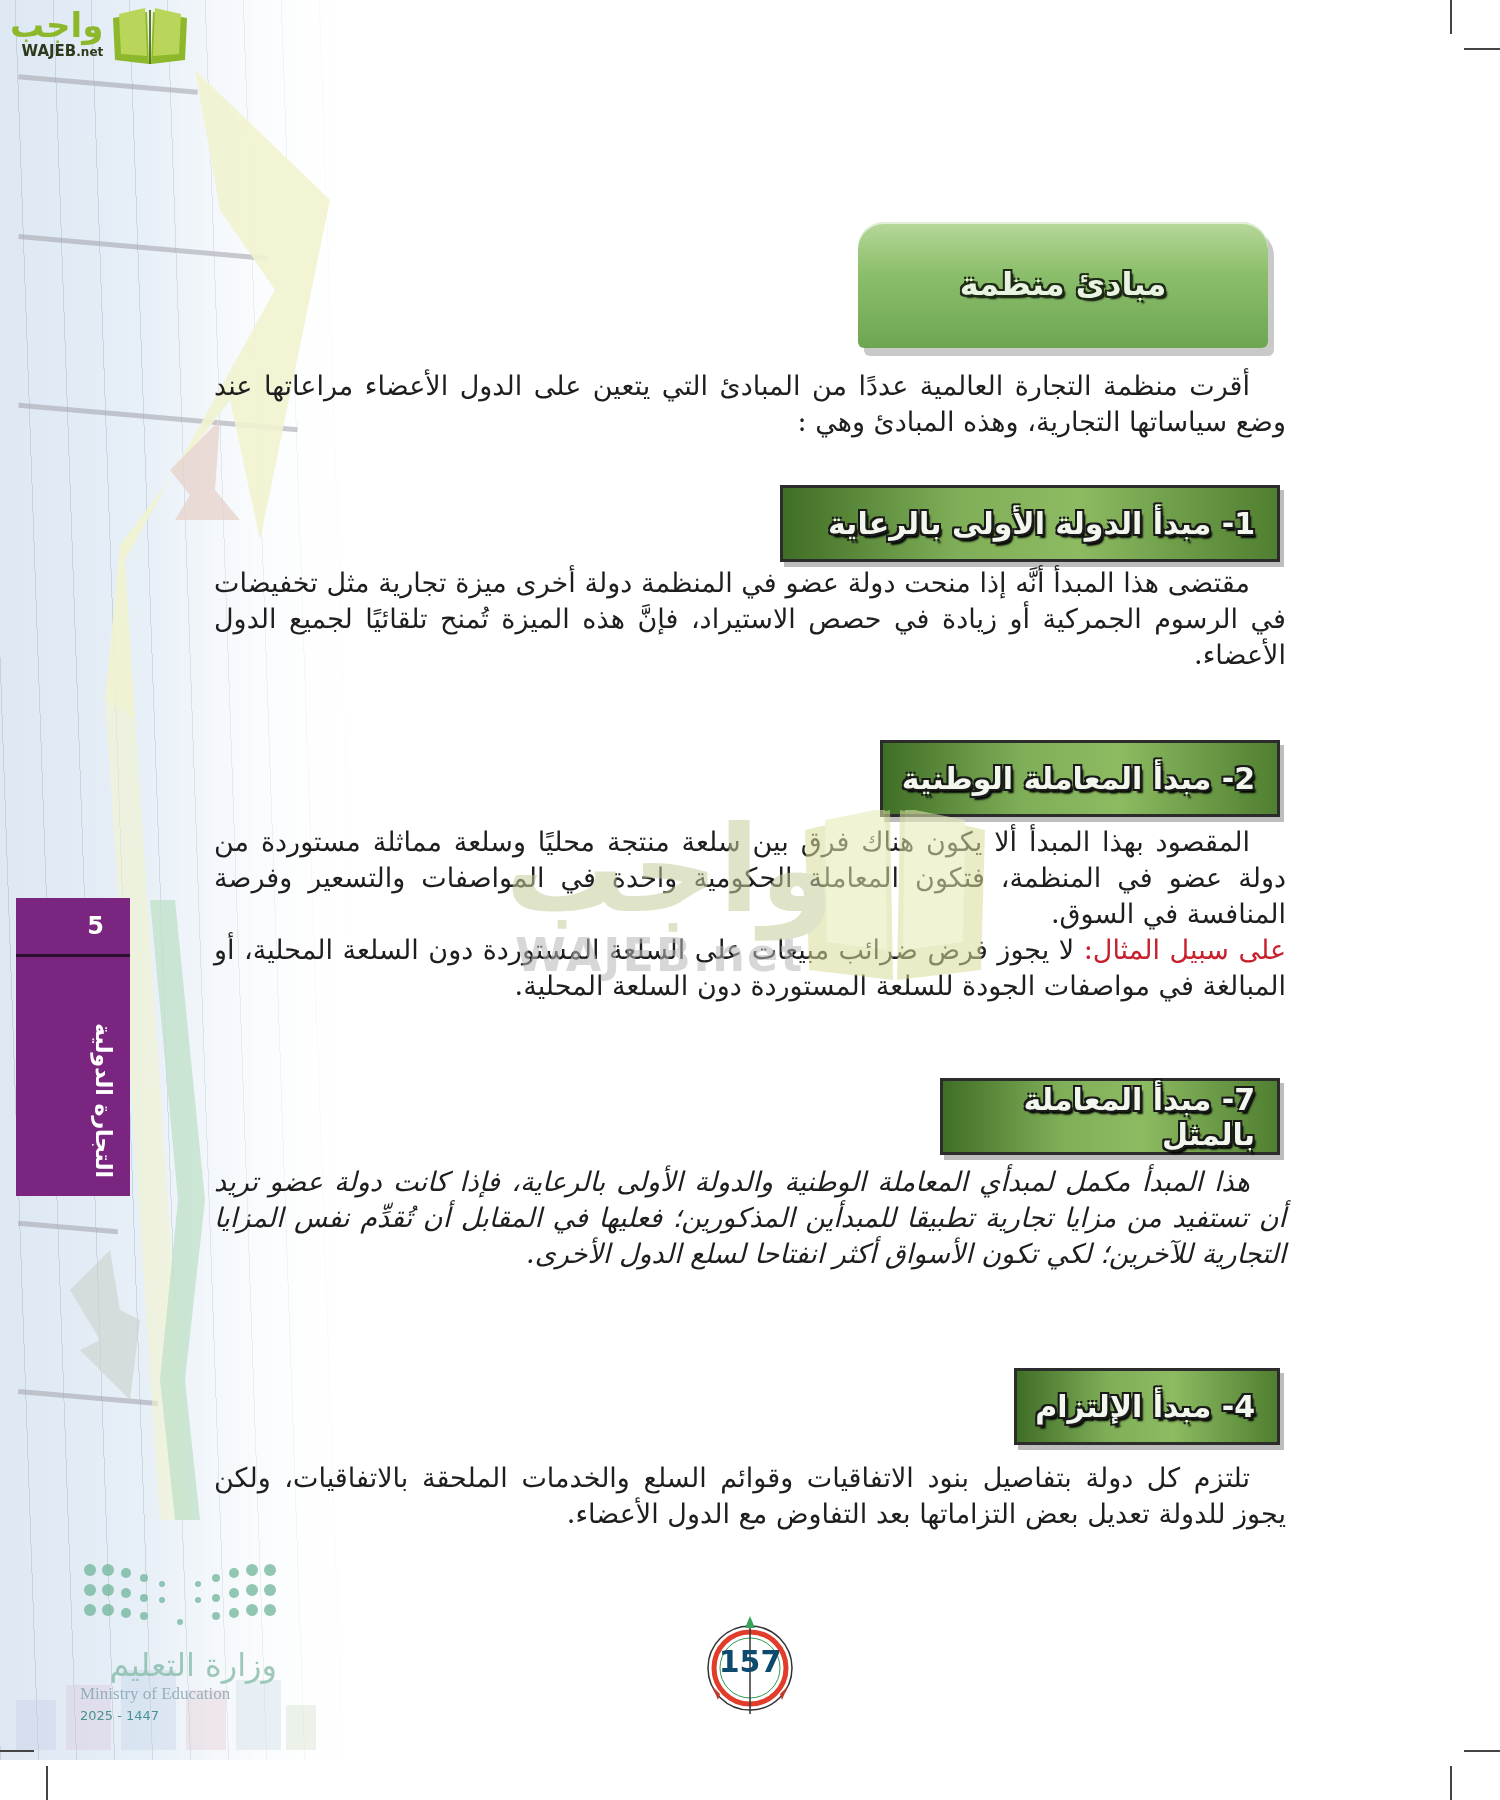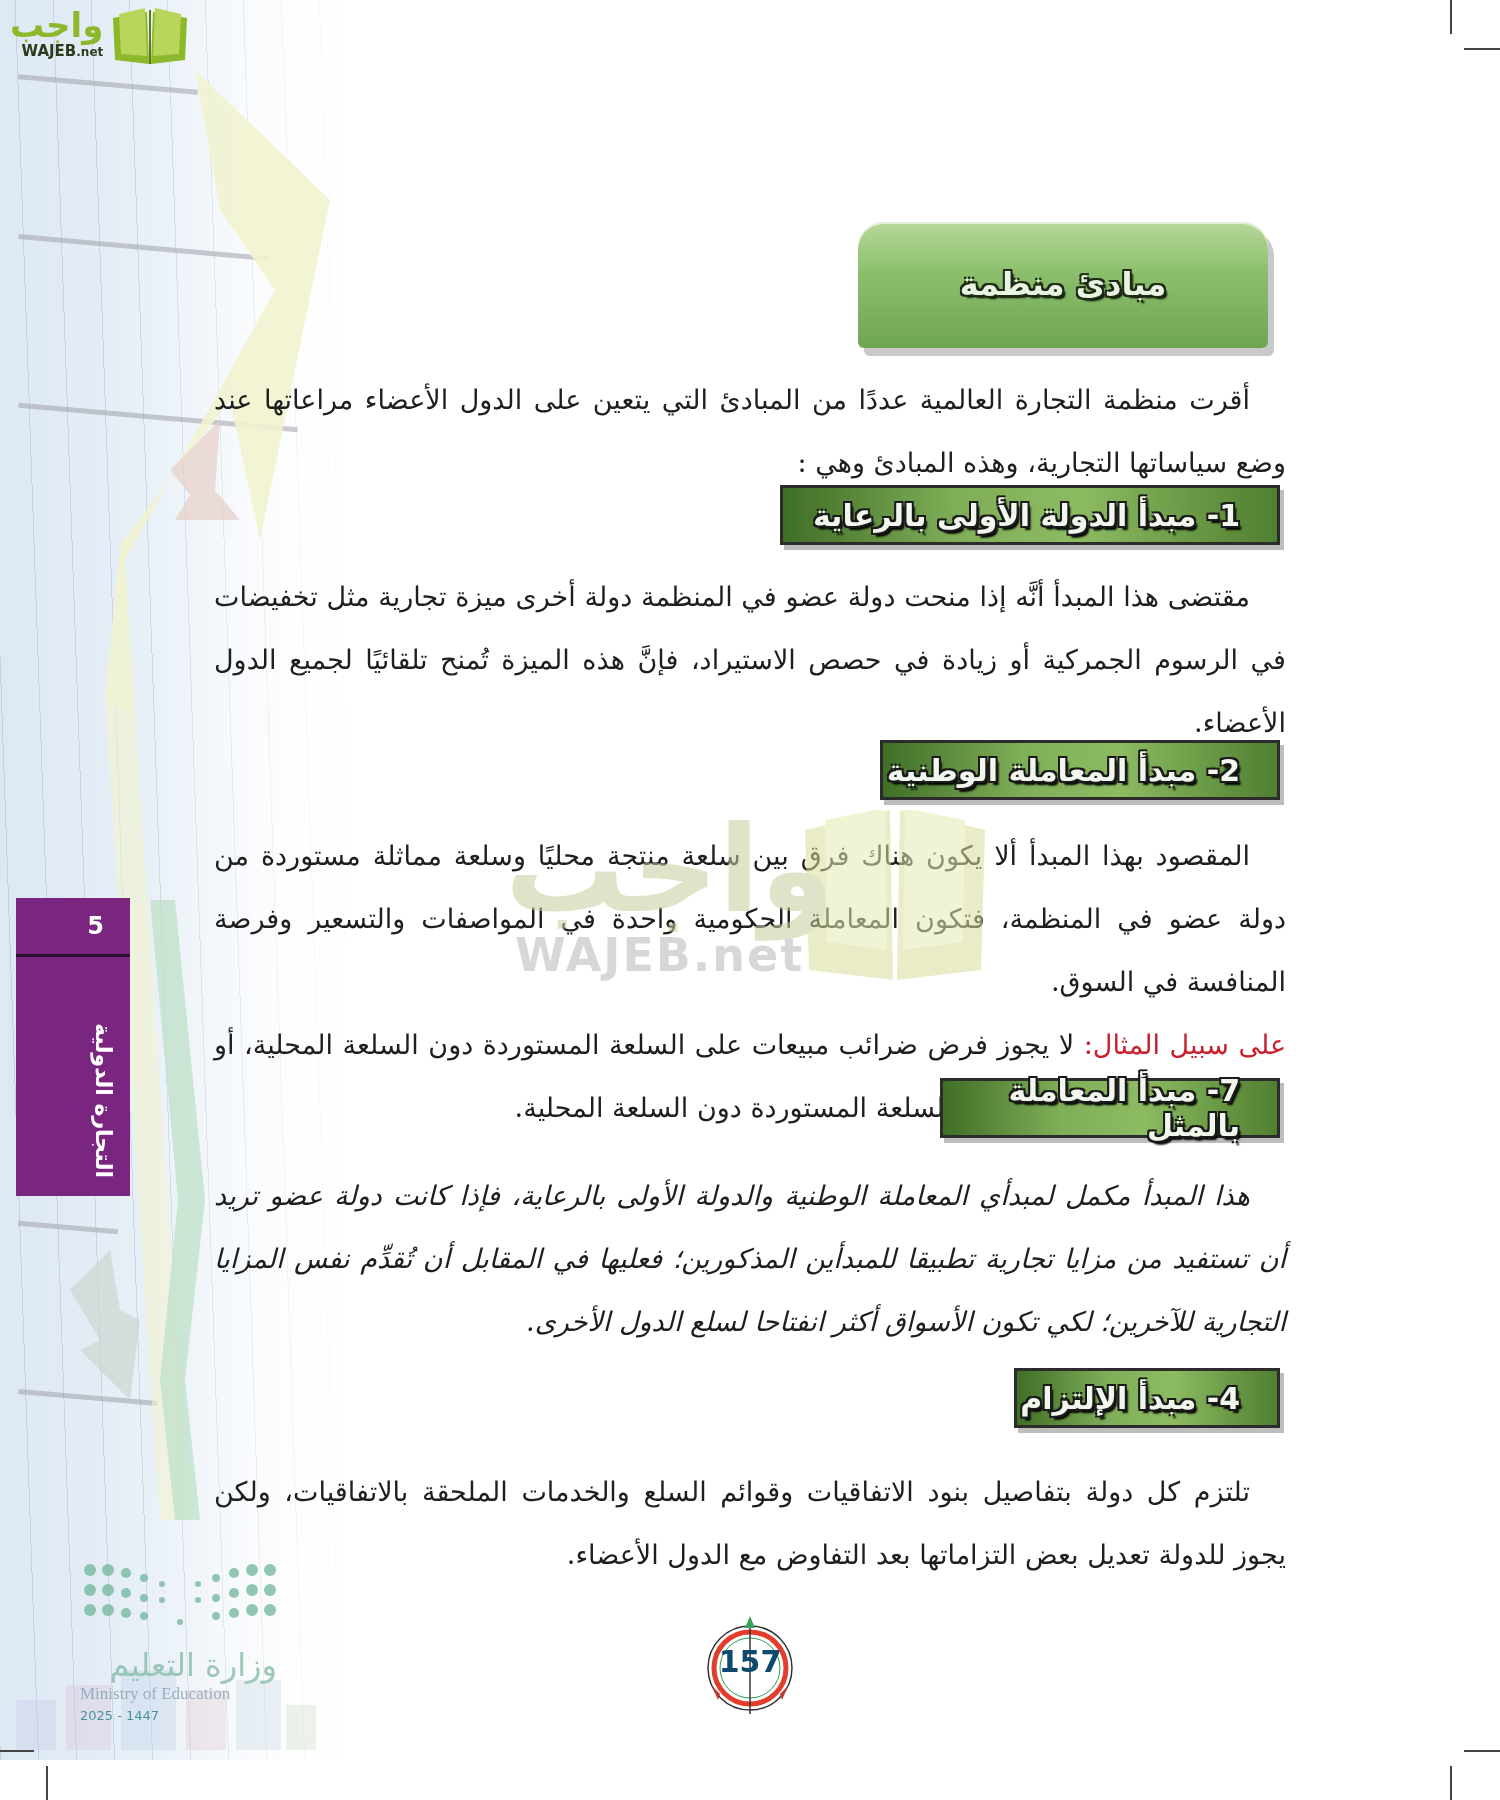--- a/index.html
+++ b/index.html
@@ -38,37 +38,37 @@
     display: flex; flex-direction: column; align-items: center; justify-content: center;
   }
   .title-line {
     font-family: "DejaVu Sans", sans-serif; font-weight: bold; font-size: 32px; color: #e9f3e1;
     text-shadow: -2px -2px 0 #1d2a14, 2px -2px 0 #1d2a14, -2px 2px 0 #1d2a14, 2px 2px 0 #1d2a14, 3px 3px 2px #000;
     line-height: 1.55; direction: rtl;
   }
 
   
   .sec-head {
-    position: absolute; height: 60px;
+    position: absolute; height: 77px;
     background: linear-gradient(90deg, #3f6e26 0%, #7fae58 35%, #8dbb62 60%, #4f7f30 100%);
     border: 3px solid #2c2c2c;
     box-shadow: 4px 5px 0 #bdbdbd;
     display: flex; align-items: center; justify-content: flex-start;
-    direction: rtl; padding-right: 37px; box-sizing: border-box;
+    direction: rtl; padding-right: 22px; box-sizing: border-box;
   }
   .sec-head span {
     font-family: "DejaVu Sans", sans-serif; font-weight: bold; font-size: 30px; color: #f2f7ee;
     text-shadow: -2px -2px 0 #1a1a1a, 2px -2px 0 #1a1a1a, -2px 2px 0 #1a1a1a, 2px 2px 0 #1a1a1a, 3px 4px 2px #000;
   }
 
   
   .para {
     position: absolute; left: 214px; width: 1072px;
     direction: rtl; text-align: justify; text-align-last: right;
-    font-size: 27px; line-height: 63px; color: #1e1e1e;
+    font-size: 27px; line-height: 36px; color: #1e1e1e;
   }
   .para .indent { display: inline-block; width: 36px; }
   .para .red { color: #c8202e; }
 
   
   .side-tab {
     position: absolute; left: 16px; top: 898px; width: 114px; height: 298px;
     background: #7a2580;
   }
   .side-num {

